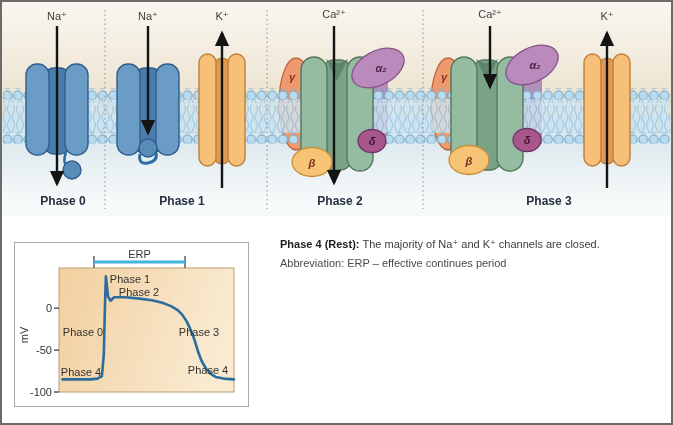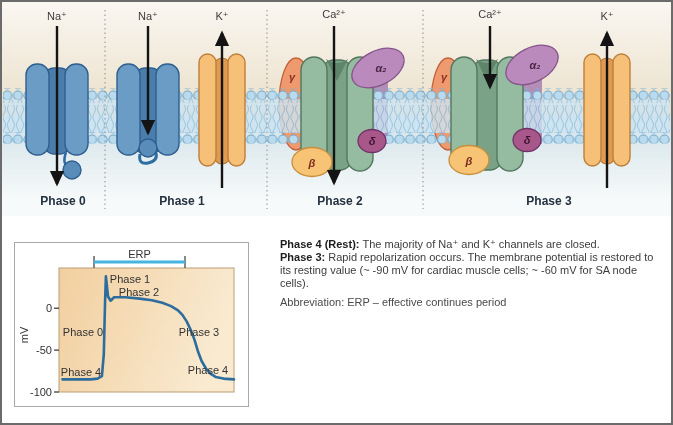--- a/index.html
+++ b/index.html
@@ -180,17 +180,16 @@
       <text class="plot-text" x="124" y="53">Phase 2</text>
       <text class="plot-text" x="68" y="93">Phase 0</text>
       <text class="plot-text" x="184" y="93">Phase 3</text>
       <text class="plot-text" x="66" y="133">Phase 4</text>
       <text class="plot-text" x="193" y="131">Phase 4</text>
     </svg>
   </div>
 
   <div id="text-panel">
     <p class="tight"><b>Phase 4 (Rest): </b><span>The majority of Na⁺ and K⁺ channels are closed.</span></p>
-    <p><b>Phase 3: </b><span>Rapid repolarization occurs. The membrane potential is restored to its resting value (~ -90 mV for cardiac muscle cells; ~ -60 mV for SA node cells).</span></p>
     <p class="abbrev"><b></b><span>Abbreviation: ERP – effective continues period</span></p>
   </div>
 
 </div>
 
 </body></html>

